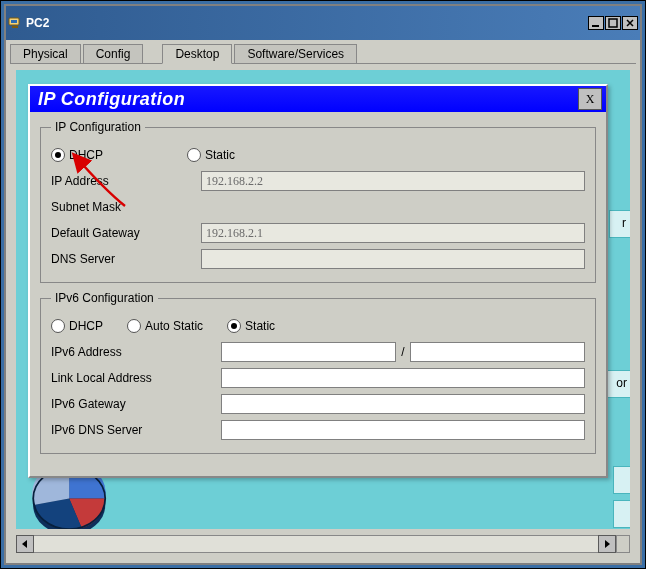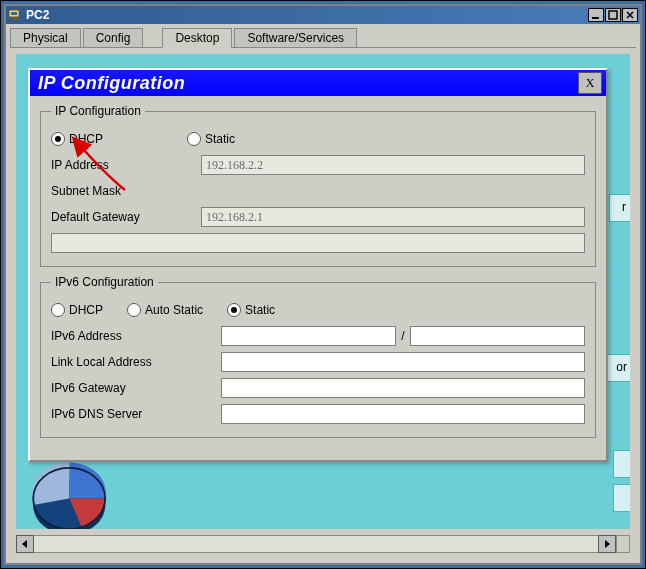--- a/index.html
+++ b/index.html
@@ -11,21 +11,21 @@
     --panel-blue2:#1818ff;
     --field-border:#808080;
     --field-bg:#e8e8e0;
     --active-tab:#cecece;
     --inactive-tab:#c4c4be;
   }
   html,body{margin:0;padding:0;font-family:Tahoma,Verdana,sans-serif;font-size:12px;color:#000;background:#3a6ea5;}
   .stage{width:646px;height:569px;position:relative;overflow:hidden;border:1px solid #000;box-sizing:border-box;}
 
   .outer-window{position:absolute;left:3px;top:3px;right:3px;bottom:3px;border:2px solid #808080;background:var(--window-gray);display:flex;flex-direction:column;}
-  .titlebar{height:18px;background:linear-gradient(to right,#2f5b90,#4a7db8);display:flex;align-items:center;padding:0 2px;color:#fff;font-weight:bold;}
+  .titlebar{height:34px;background:linear-gradient(to right,#2f5b90,#4a7db8);display:flex;align-items:center;padding:0 2px;color:#fff;font-weight:bold;}
   .titlebar .tb-icon{width:14px;height:14px;margin-right:4px;display:flex;align-items:center;justify-content:center;}
   .titlebar .tb-icon svg{width:14px;height:14px;}
   .titlebar .controls{margin-left:auto;display:flex;gap:1px;}
   .tb-btn{width:16px;height:14px;background:#c0c0c0;border:1px solid #000;box-sizing:border-box;display:flex;align-items:center;justify-content:center;font-size:10px;line-height:1;font-family:Arial;color:#000;}
   .tb-btn svg{width:10px;height:10px;}
 
   .tabbar{display:flex;padding:3px 4px 0 4px;background:var(--window-gray);text-align:right;}
   .tab{padding:2px 12px;border:1px solid #888;border-bottom:none;background:var(--inactive-tab);margin-right:2px;position:relative;top:1px;cursor:default;}
   .tab.active{background:var(--window-gray);border-bottom:1px solid var(--window-gray);z-index:2;margin-left:17px;}
   .tabcontent-wrap{flex:1;border-top:1px solid #888;margin:0 4px 4px 4px;background:var(--window-gray);position:relative;overflow:hidden;}
@@ -166,20 +166,21 @@
               <div class="row">
                 <div class="lbl">Subnet Mask</div>
               </div>
               <div class="row">
                 <div class="lbl">Default Gateway</div>
                 <div class="fld">
                     <input class="text" readonly="" value="192.168.2.1" style="">
                   </div>
               </div>
               <div class="row">
+                <div class="lbl">DNS Server</div>
                 <div class="fld">
                     <input class="text" readonly="" value="" style="">
                   </div>
               </div>
             </fieldset>
 
             <fieldset class="cfg">
               <legend>IPv6 Configuration</legend>
               <div class="row">
                 <span class="radio">

